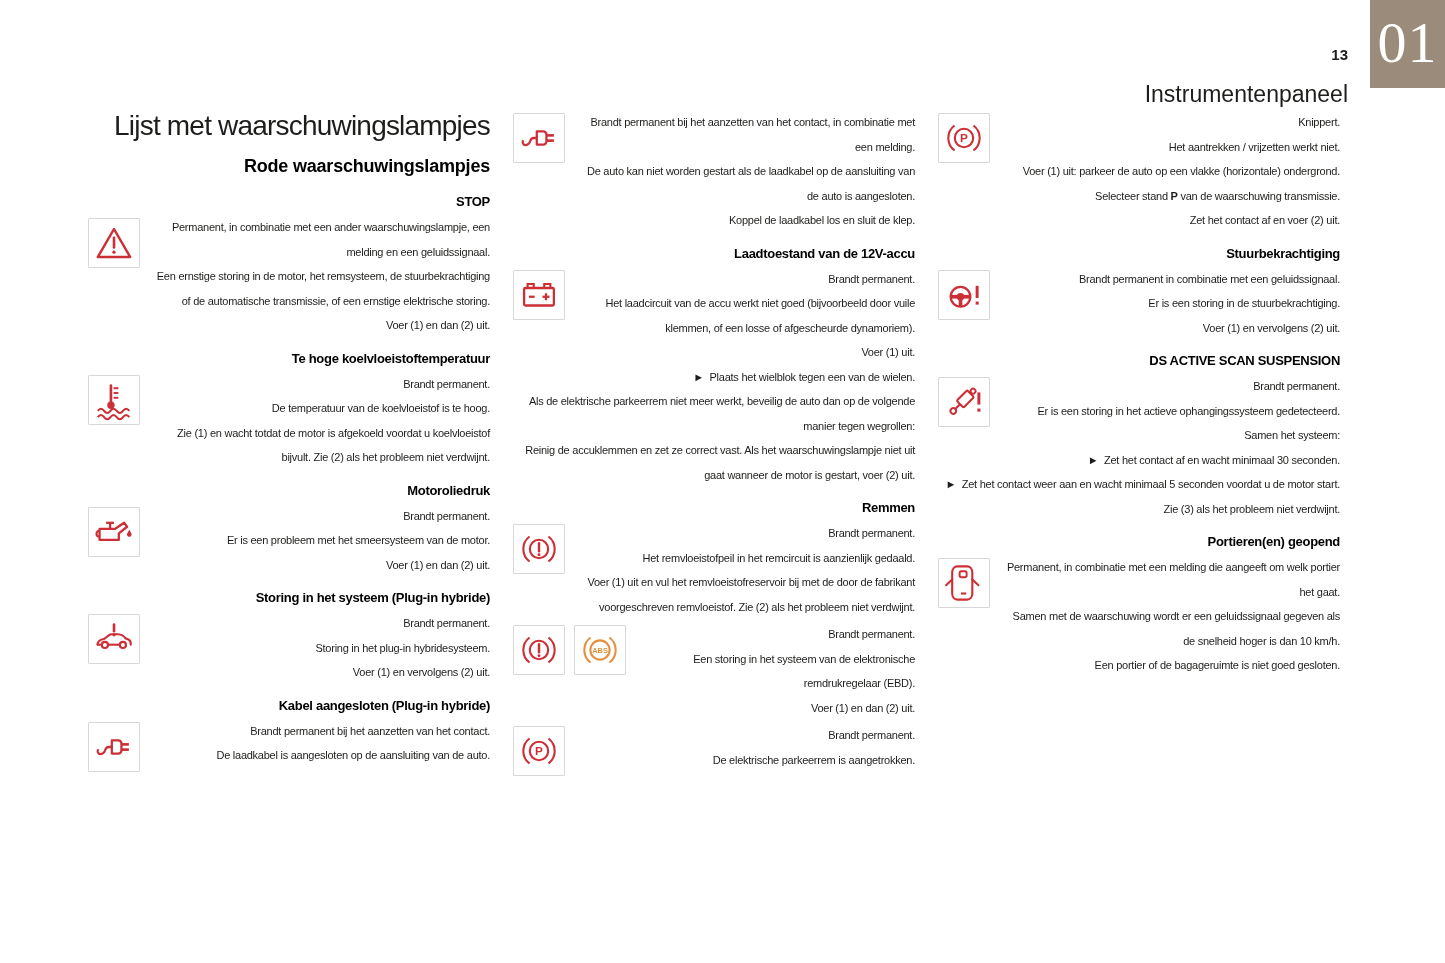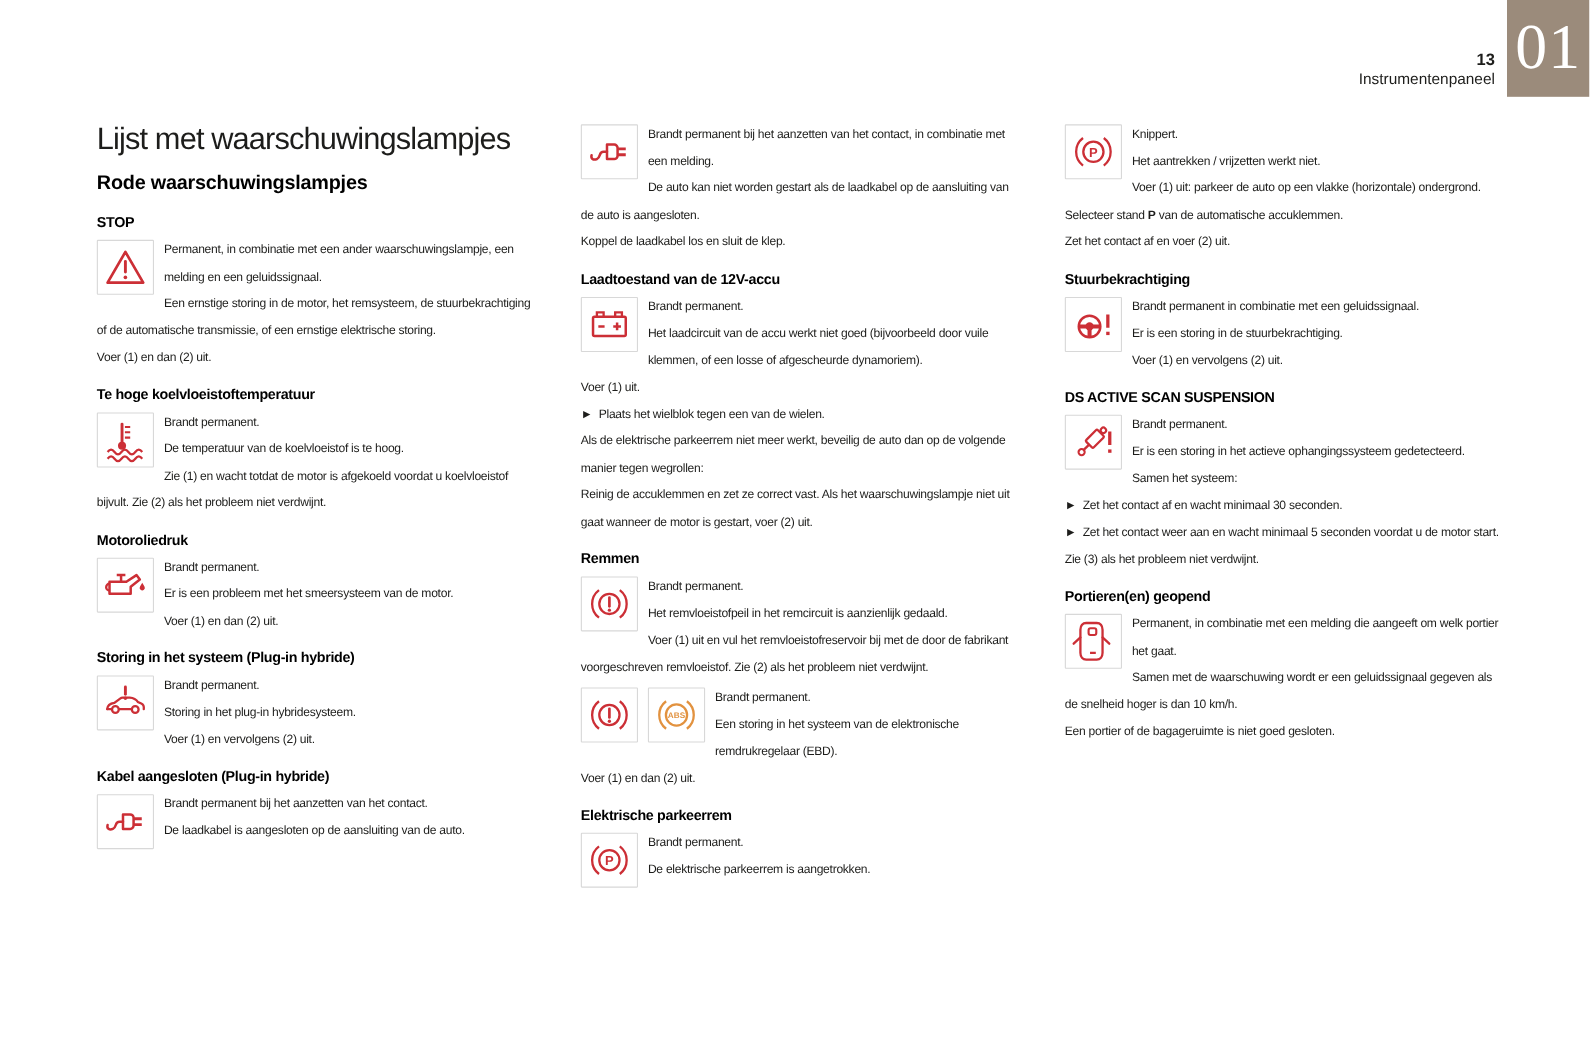--- a/index.html
+++ b/index.html
@@ -2,32 +2,32 @@
 <html><head>
 <meta charset="utf-8">
 <style>
   html,body{margin:0;padding:0;}
   body{
     width:1445px;height:963px;position:relative;overflow:hidden;
     background:#ffffff;color:#1d1d1b;
     font-family:"Liberation Sans",sans-serif;
   }
   
-  .page-head{position:absolute;top:46px;right:86px;text-align:right;line-height:1.15;}
+  .page-head{position:absolute;top:46px;right:97px;text-align:right;line-height:1.15;}
   .pnum{font-size:15px;font-weight:700;color:#1d1d1b;}
-  .chap{font-size:14px;margin-top:0;color:#1d1d1b;}
+  .chap{font-size:23px;margin-top:18px;color:#1d1d1b;}
   .chapbox{
     position:absolute;top:0;right:0;width:75px;height:88px;
     background:#9b8b7b;color:#fff;
     font-family:"Liberation Serif",serif;font-size:58px;font-weight:400;
     display:flex;align-items:center;justify-content:center;
     letter-spacing:1px;padding-bottom:3px;box-sizing:border-box;
   }
   
-  .cols{position:absolute;left:88px;top:110px;display:flex;gap:38px;}
+  .cols{position:absolute;left:88px;top:110px;display:flex;gap:23px;text-align:right;}
   .col{width:402px;}
   h1{
     font-size:28px;font-weight:400;letter-spacing:-0.8px;white-space:nowrap;
     margin:0 0 14px;color:#1d1d1b;
   }
   h2{font-size:18px;font-weight:700;margin:0 0 17px;color:#000;letter-spacing:-0.2px;}
   h3{font-size:13px;font-weight:700;margin:13px 0 6px;color:#000;letter-spacing:-0.3px;}
   .col p{margin:0;font-size:11px;line-height:24.5px;letter-spacing:-0.25px;}
   .entry{margin-bottom:3px;}
   .entry::after{content:"";display:block;clear:both;}
@@ -259,21 +259,20 @@
       <span class="iconbox">
           <svg class="ic orange" viewBox="0 0 48 48">
             <use href="#sym-abs"></use>
           </svg>
         </span>
       <p>Brandt permanent.</p>
       <p>Een storing in het systeem van de elektronische remdrukregelaar (EBD).</p>
       <p>Voer (1) en dan (2) uit.</p>
     </div>
 
-    <h3>Elektrische parkeerrem</h3>
     <div class="entry">
       <span class="iconbox">
           <svg class="ic red" viewBox="0 0 48 48">
             <use href="#sym-park"></use>
           </svg>
         </span>
       <p>Brandt permanent.</p>
       <p>De elektrische parkeerrem is aangetrokken.</p>
     </div>
   </div>
@@ -281,21 +280,21 @@
   <div class="col">
     <div class="entry">
       <span class="iconbox">
           <svg class="ic red" viewBox="0 0 48 48">
             <use href="#sym-park"></use>
           </svg>
         </span>
       <p>Knippert.</p>
       <p>Het aantrekken / vrijzetten werkt niet.</p>
       <p>Voer (1) uit: parkeer de auto op een vlakke (horizontale) ondergrond.</p>
-      <p><span>Selecteer stand </span><b>P</b><span> van de automatische accuklemmen.</span></p>
+      <p><span>Selecteer stand </span><b>P</b><span> van de waarschuwing transmissie.</span></p>
       <p>Zet het contact af en voer (2) uit.</p>
     </div>
 
     <h3>Stuurbekrachtiging</h3>
     <div class="entry">
       <span class="iconbox">
           <svg class="ic red" viewBox="0 0 48 48">
             <use href="#sym-steering"></use>
           </svg>
         </span>

